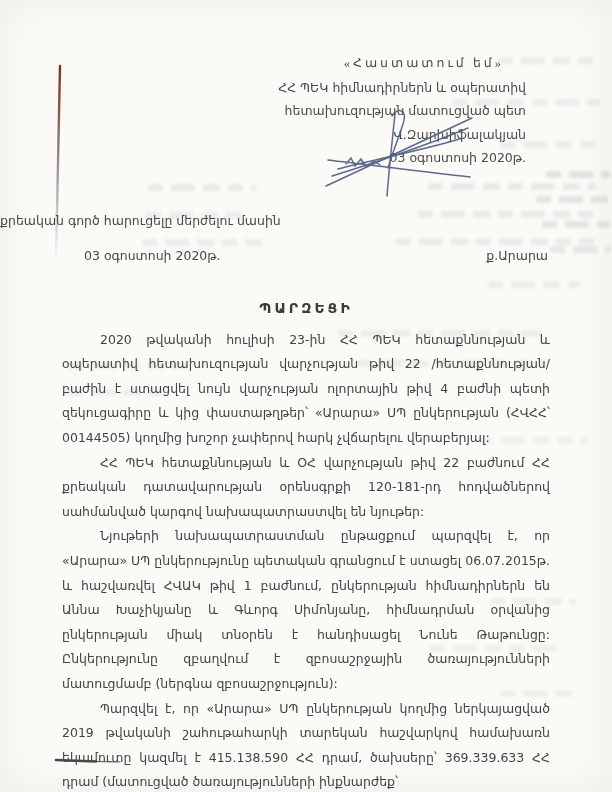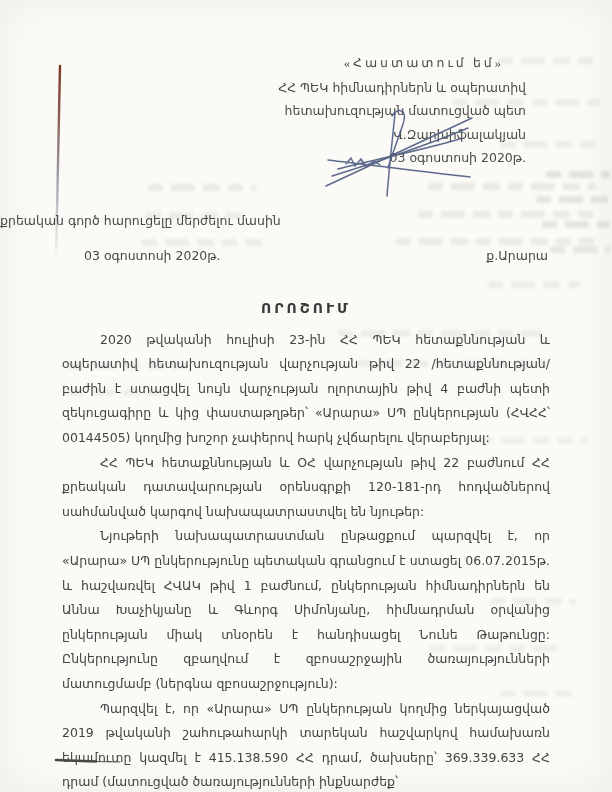--- a/index.html
+++ b/index.html
@@ -120,21 +120,21 @@
   </svg>
 
   <div class="doc-subtitle">քրեական գործ հարուցելը մերժելու մասին</div>
 
   <div class="dateline">
     <span class="date">03 օգոստոսի 2020թ.</span>
     <span class="place">ք.Արարա</span>
   </div>
 
   <div class="body-text">
-    <div class="findings-heading">ՈՐՈՇՈՒՄ</div>
+    <div class="findings-heading">ՊԱՐԶԵՑԻ</div>
     <p>2020 թվականի հուլիսի 23-ին ՀՀ ՊԵԿ հետաքննության և օպերատիվ հետախուզության վարչության թիվ 22 /հետաքննության/ բաժին է ստացվել նույն վարչության ոլորտային թիվ 4 բաժնի պետի զեկուցագիրը և կից փաստաթղթեր՝ «Արարա» ՍՊ ընկերության (ՀՎՀՀ՝ 00144505) կողմից խոշոր չափերով հարկ չվճարելու վերաբերյալ:</p>
     <p>ՀՀ ՊԵԿ հետաքննության և ՕՀ վարչության թիվ 22 բաժնում ՀՀ քրեական դատավարության օրենսգրքի 120-181-րդ հոդվածներով սահմանված կարգով նախապատրաստվել են նյութեր:</p>
     <p>Նյութերի նախապատրաստման ընթացքում պարզվել է, որ «Արարա» ՍՊ ընկերությունը պետական գրանցում է ստացել 06.07.2015թ. և հաշվառվել ՀՎԱԿ թիվ 1 բաժնում, ընկերության հիմնադիրներն են Աննա Խաչիկյանը և Գևորգ Սիմոնյանը, հիմնադրման օրվանից ընկերության միակ տնօրեն է հանդիսացել Նունե Թաթունցը: Ընկերությունը զբաղվում է զբոսաշրջային ծառայությունների մատուցմամբ (ներգնա զբոսաշրջություն):</p>
     <p>Պարզվել է, որ «Արարա» ՍՊ ընկերության կողմից ներկայացված 2019 թվականի շահութահարկի տարեկան հաշվարկով համախառն եկամուտը կազմել է 415.138.590 ՀՀ դրամ, ծախսերը՝ 369.339.633 ՀՀ դրամ (մատուցված ծառայությունների ինքնարժեք՝</p>
   </div>
 
   <svg class="penmark-svg" width="72" height="14" viewBox="0 0 72 14">
     <path d="M2,7 L42,8.5" stroke="#474747" stroke-width="2.6" stroke-linecap="round" fill="none"></path>
     <path d="M40,8.5 L66,9" stroke="#565656" stroke-width="1.2" stroke-linecap="round" fill="none"></path>
   </svg>

